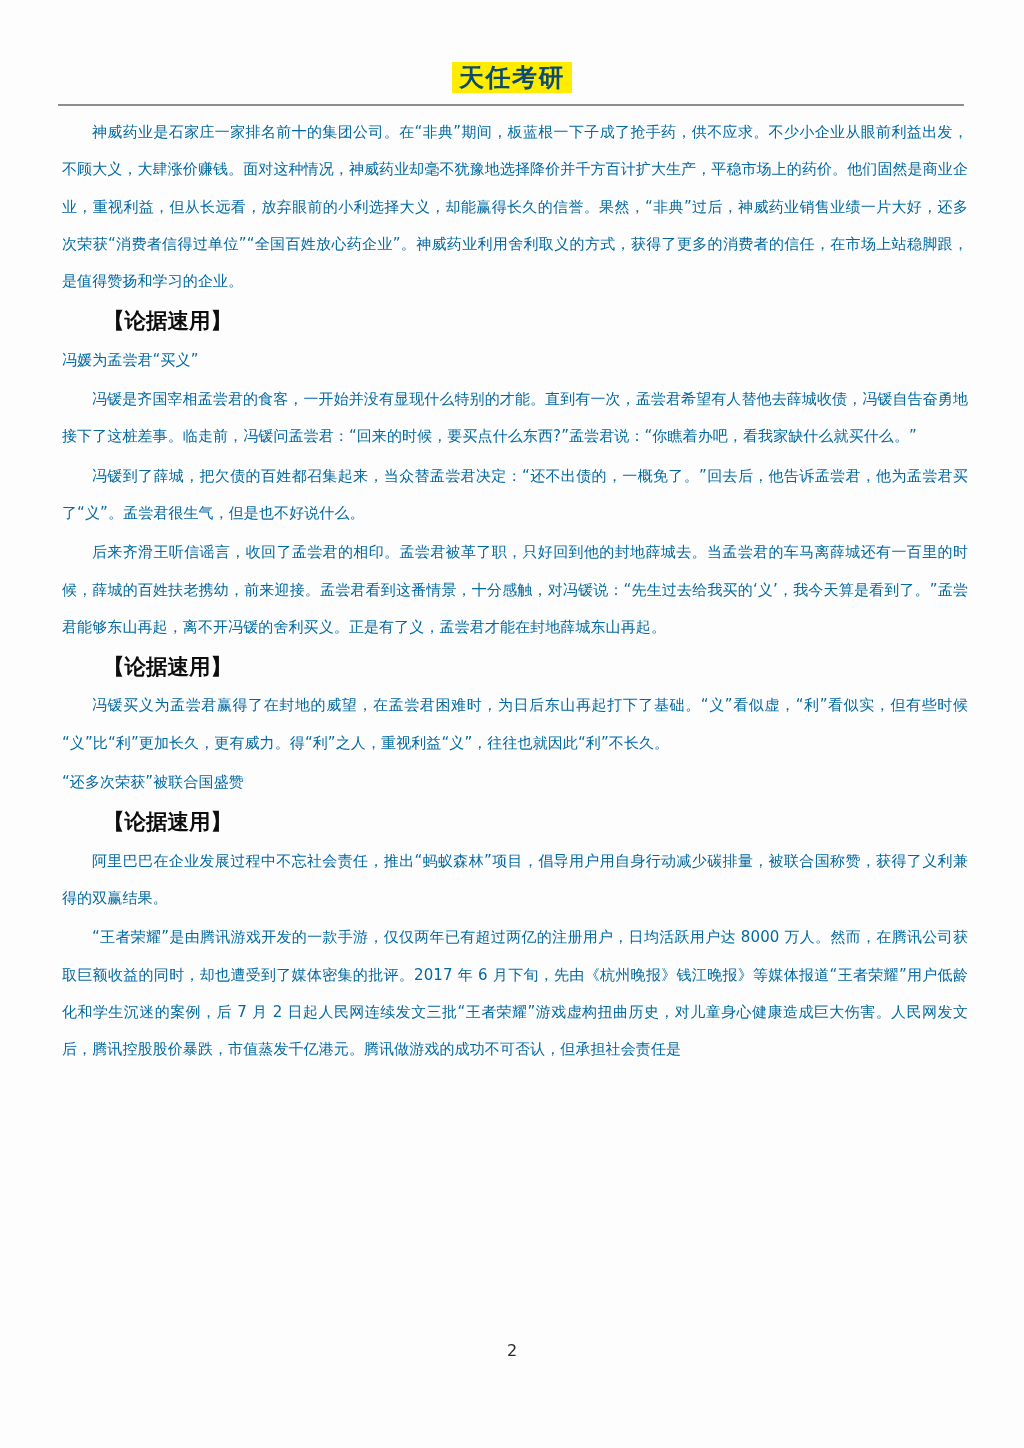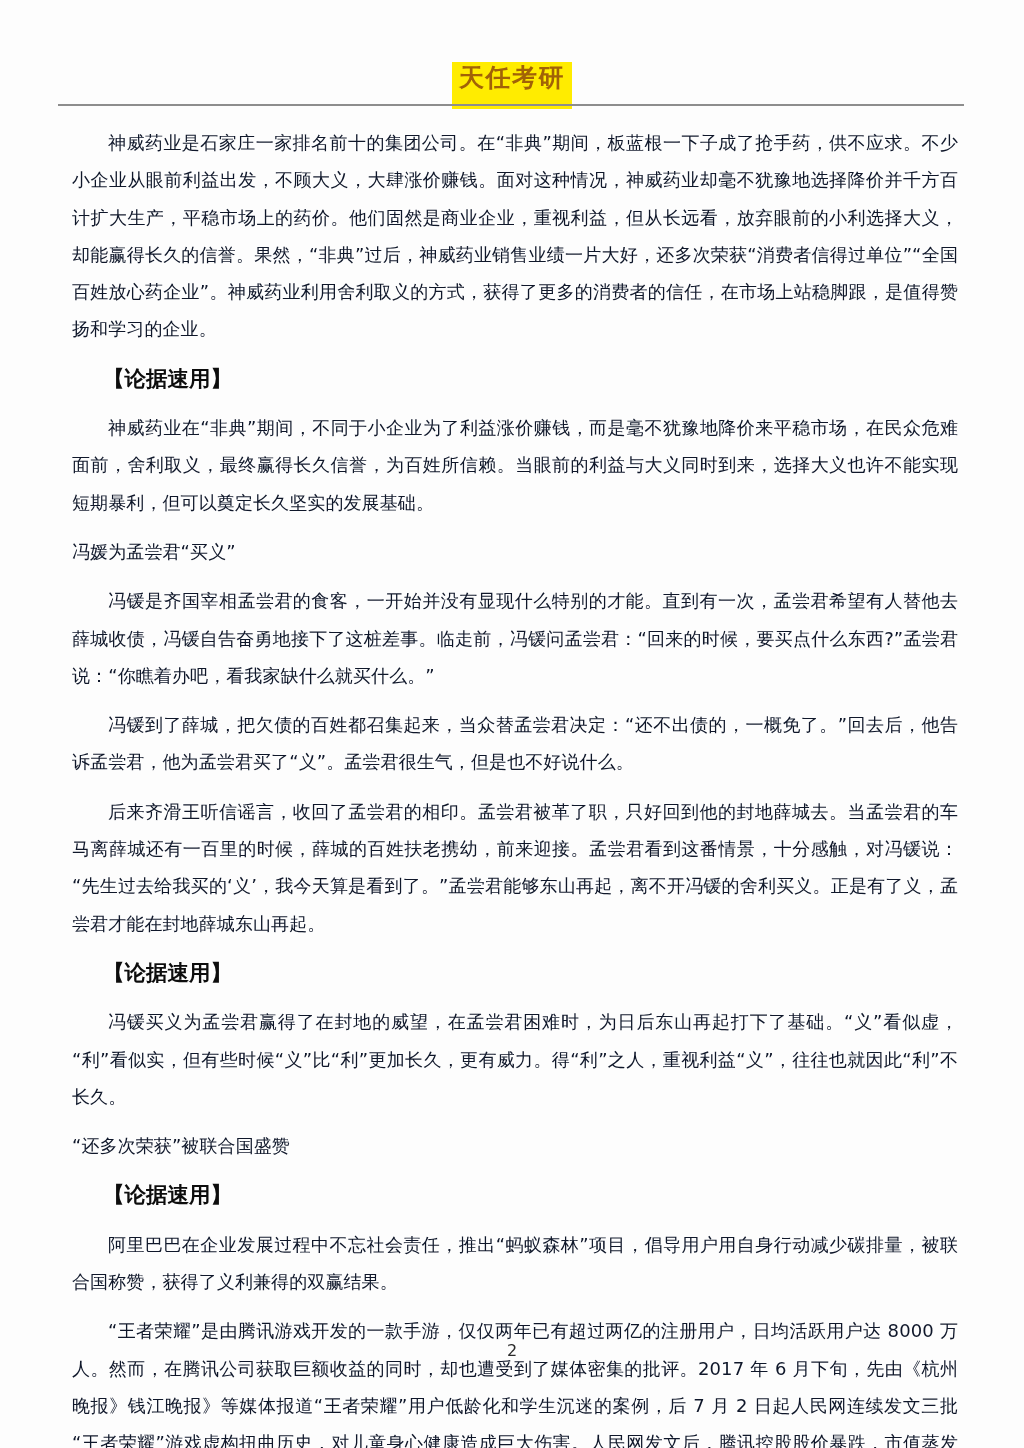--- a/index.html
+++ b/index.html
@@ -35,52 +35,52 @@
     position: absolute;
     top: 62px;
     left: 0;
     right: 0;
     text-align: center;
     line-height: 1;
   }
   .header-title {
     display: inline-block;
     background: #ffec00;
-    color: #a16207;
+    color: #0c4a6e;
     font-size: 25px;
     font-weight: 700;
     letter-spacing: 1.5px;
-    padding: 3px 7px 19px 7px;
+    padding: 3px 7px 3px 7px;
     font-family: "DejaVu Sans", "Liberation Sans", sans-serif;
   }
   .header-rule {
     position: absolute;
     top: 104px;
     left: 58px;
     width: 906px;
     height: 2px;
     background: #8d8d8d;
   }
 
   
   .content {
     position: absolute;
     top: 112px;
     left: 60px;
     width: 910px;
   }
 
   .para {
-    font-size: 18px;
+    font-size: 15px;
     line-height: 37.3px;
     text-align: justify;
     text-justify: inter-ideograph;
     letter-spacing: 0.1px;
-    margin: 12px;
-    color: #0f172a;
+    margin: 2px;
+    color: #0369a1;
     font-weight: 500;
   }
   .para.indent {
     text-indent: 2em;
   }
   .para.center {
     text-align: left;
     text-indent: 0;
   }
   .label-line {
@@ -114,21 +114,20 @@
   <div class="header-zone">
     <div class="header-title-wrap">
       <span class="header-title">天任考研</span>
     </div>
     <div class="header-rule"></div>
   </div>
 
   <div class="content" id="content">
       <p class="para indent">神威药业是石家庄一家排名前十的集团公司。在“非典”期间，板蓝根一下子成了抢手药，供不应求。不少小企业从眼前利益出发，不顾大义，大肆涨价赚钱。面对这种情况，神威药业却毫不犹豫地选择降价并千方百计扩大生产，平稳市场上的药价。他们固然是商业企业，重视利益，但从长远看，放弃眼前的小利选择大义，却能赢得长久的信誉。果然，“非典”过后，神威药业销售业绩一片大好，还多次荣获“消费者信得过单位”“全国百姓放心药企业”。神威药业利用舍利取义的方式，获得了更多的消费者的信任，在市场上站稳脚跟，是值得赞扬和学习的企业。</p>
       <p class="label-line">【论据速用】</p>
-      <p class="para indent">神威药业在“非典”期间，不同于小企业为了利益涨价赚钱，而是毫不犹豫地降价来平稳市场，在民众危难面前，舍利取义，最终赢得长久信誉，为百姓所信赖。当眼前的利益与大义同时到来，选择大义也许不能实现短期暴利，但可以奠定长久坚实的发展基础。</p>
       <p class="para center">冯媛为孟尝君“买义”</p>
       <p class="para indent">冯锾是齐国宰相孟尝君的食客，一开始并没有显现什么特别的才能。直到有一次，孟尝君希望有人替他去薛城收债，冯锾自告奋勇地接下了这桩差事。临走前，冯锾问孟尝君：“回来的时候，要买点什么东西?”孟尝君说：“你瞧着办吧，看我家缺什么就买什么。”</p>
       <p class="para indent">冯锾到了薛城，把欠债的百姓都召集起来，当众替孟尝君决定：“还不出债的，一概免了。”回去后，他告诉孟尝君，他为孟尝君买了“义”。孟尝君很生气，但是也不好说什么。</p>
       <p class="para indent">后来齐滑王听信谣言，收回了孟尝君的相印。孟尝君被革了职，只好回到他的封地薛城去。当孟尝君的车马离薛城还有一百里的时候，薛城的百姓扶老携幼，前来迎接。孟尝君看到这番情景，十分感触，对冯锾说：“先生过去给我买的‘义’，我今天算是看到了。”孟尝君能够东山再起，离不开冯锾的舍利买义。正是有了义，孟尝君才能在封地薛城东山再起。</p>
       <p class="label-line">【论据速用】</p>
       <p class="para indent">冯锾买义为孟尝君赢得了在封地的威望，在孟尝君困难时，为日后东山再起打下了基础。“义”看似虚，“利”看似实，但有些时候“义”比“利”更加长久，更有威力。得“利”之人，重视利益“义”，往往也就因此“利”不长久。</p>
       <p class="para center">“还多次荣获”被联合国盛赞</p>
       <p class="label-line">【论据速用】</p>
       <p class="para indent">阿里巴巴在企业发展过程中不忘社会责任，推出“蚂蚁森林”项目，倡导用户用自身行动减少碳排量，被联合国称赞，获得了义利兼得的双赢结果。</p>
       <p class="para indent">“王者荣耀”是由腾讯游戏开发的一款手游，仅仅两年已有超过两亿的注册用户，日均活跃用户达 8000 万人。然而，在腾讯公司获取巨额收益的同时，却也遭受到了媒体密集的批评。2017 年 6 月下旬，先由《杭州晚报》钱江晚报》等媒体报道“王者荣耀”用户低龄化和学生沉迷的案例，后 7 月 2 日起人民网连续发文三批“王者荣耀”游戏虚构扭曲历史，对儿童身心健康造成巨大伤害。人民网发文后，腾讯控股股价暴跌，市值蒸发千亿港元。腾讯做游戏的成功不可否认，但承担社会责任是</p>

